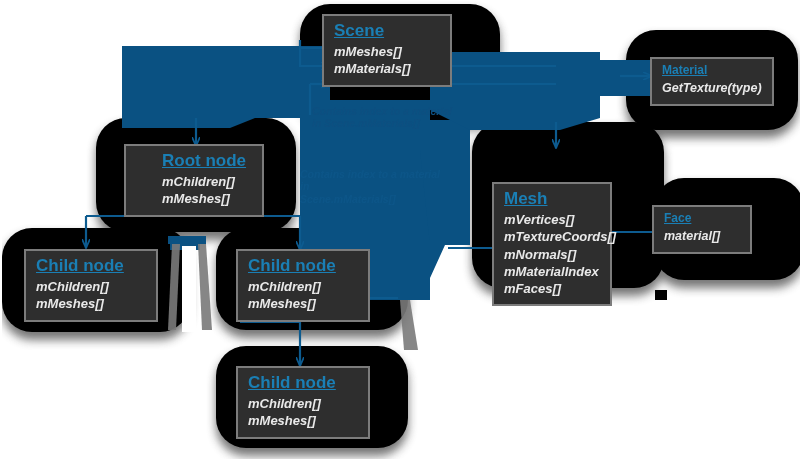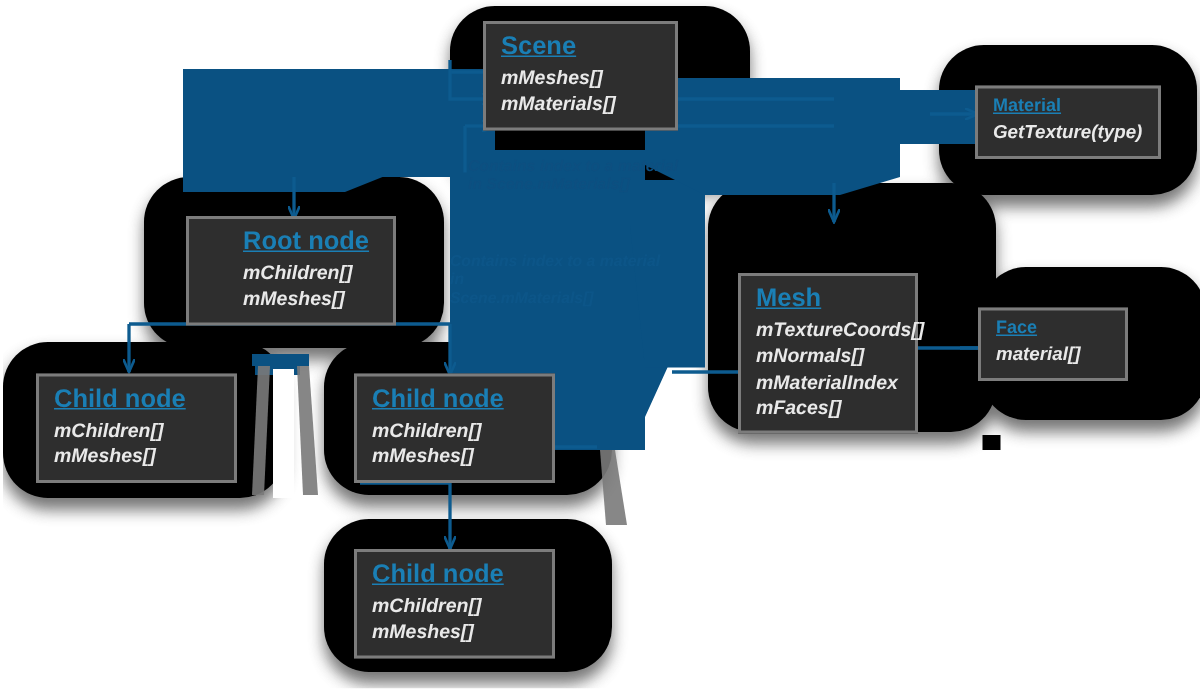--- a/index.html
+++ b/index.html
@@ -212,20 +212,21 @@
   </div>
 
   <div class="node" style="left:124px; top:144px; width:140px;padding-left:36px;">
     <span class="node-title">Root node</span>
     <span class="node-field">mChildren[]</span>
     <span class="node-field">mMeshes[]</span>
   </div>
 
   <div class="node" style="left:492px; top:146px; width:120px;margin-top:36px;">
     <span class="node-title">Mesh</span>
+    <span class="node-field">mVertices[]</span>
     <span class="node-field">mTextureCoords[]</span>
     <span class="node-field">mNormals[]</span>
     <span class="node-field">mMaterialIndex</span>
     <span class="node-field">mFaces[]</span>
   </div>
 
   <div class="node small" style="left:652px; top:205px; width:100px;">
     <span class="node-title">Face</span>
     <span class="node-field">material[]</span>
   </div>

